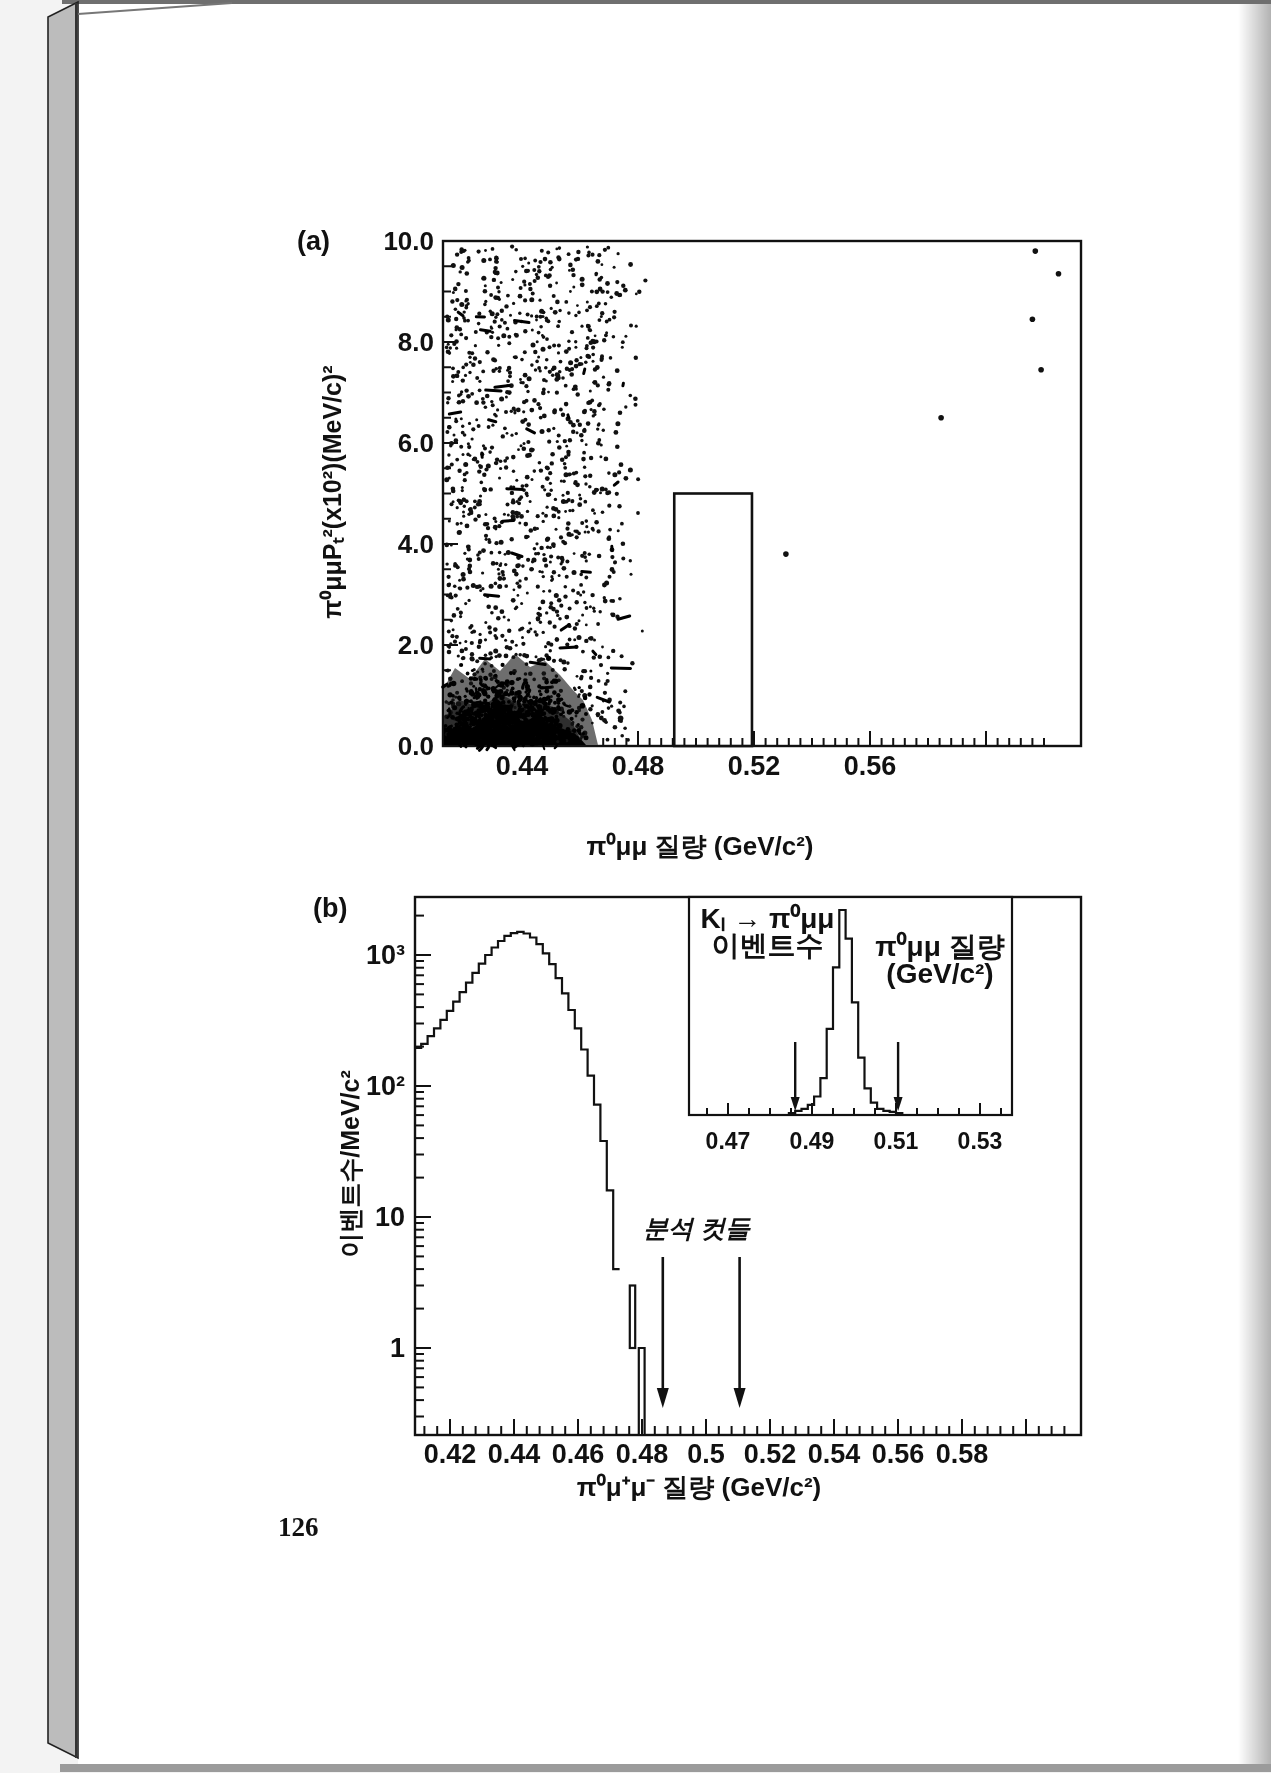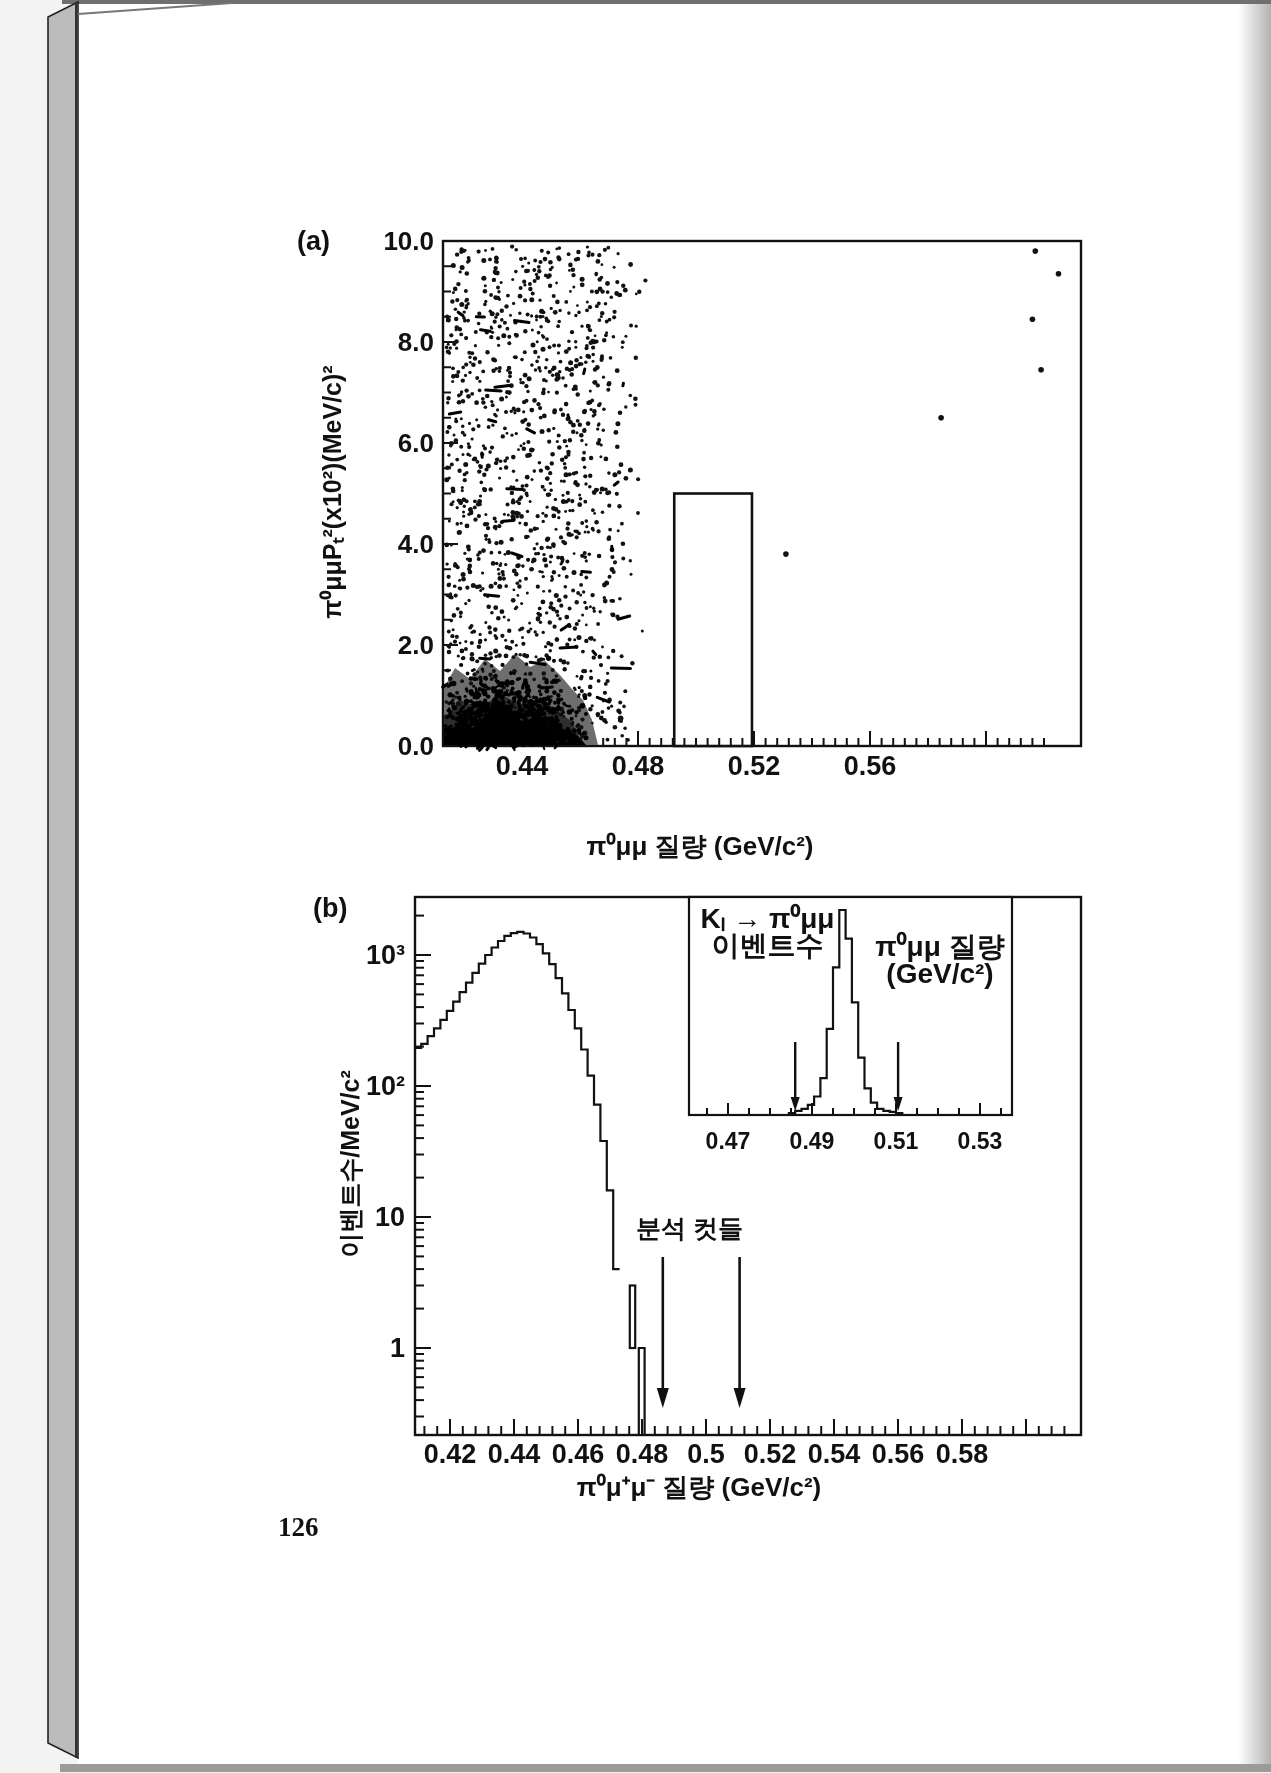--- a/index.html
+++ b/index.html
@@ -2387,21 +2387,21 @@
     </g>
   </svg>
 
 <div class="lbl panel-tag" style="left:297px;top:226px;">(a)</div>
 <div class="lbl y-title" style="left:331px;top:492px;">π⁰μμPₜ²(x10²)(MeV/c)²</div>
 <div class="lbl axis-title" style="left:540px;top:827px;width:320px;">π⁰μμ 질량 (GeV/c²)</div>
 
 <div class="lbl panel-tag" style="left:313px;top:893px;">(b)</div>
 <div class="lbl y-title" style="left:350px;top:1164px;">이벤트수/MeV/c²</div>
 <div class="lbl axis-title" style="left:534px;top:1468px;width:330px;">π⁰μ⁺μ⁻ 질량 (GeV/c²)</div>
-<div class="lbl annotation" style="left:636px;top:1212px;width:150px;text-align:left;">분석 컷들</div>
+<div class="lbl annotation" style="left:600px;top:1212px;width:150px;text-align:right;font-style:italic;">분석 컷들</div>
 
 <div class="lbl inset-text" style="left:695px;top:905px;width:145px;">
   <div>Kₗ → π⁰μμ</div>
   <div>이벤트수</div>
 </div>
 <div class="lbl inset-text" style="left:870px;top:933px;width:140px;">
   <div>π⁰μμ 질량</div>
   <div>(GeV/c²)</div>
 </div>
 

